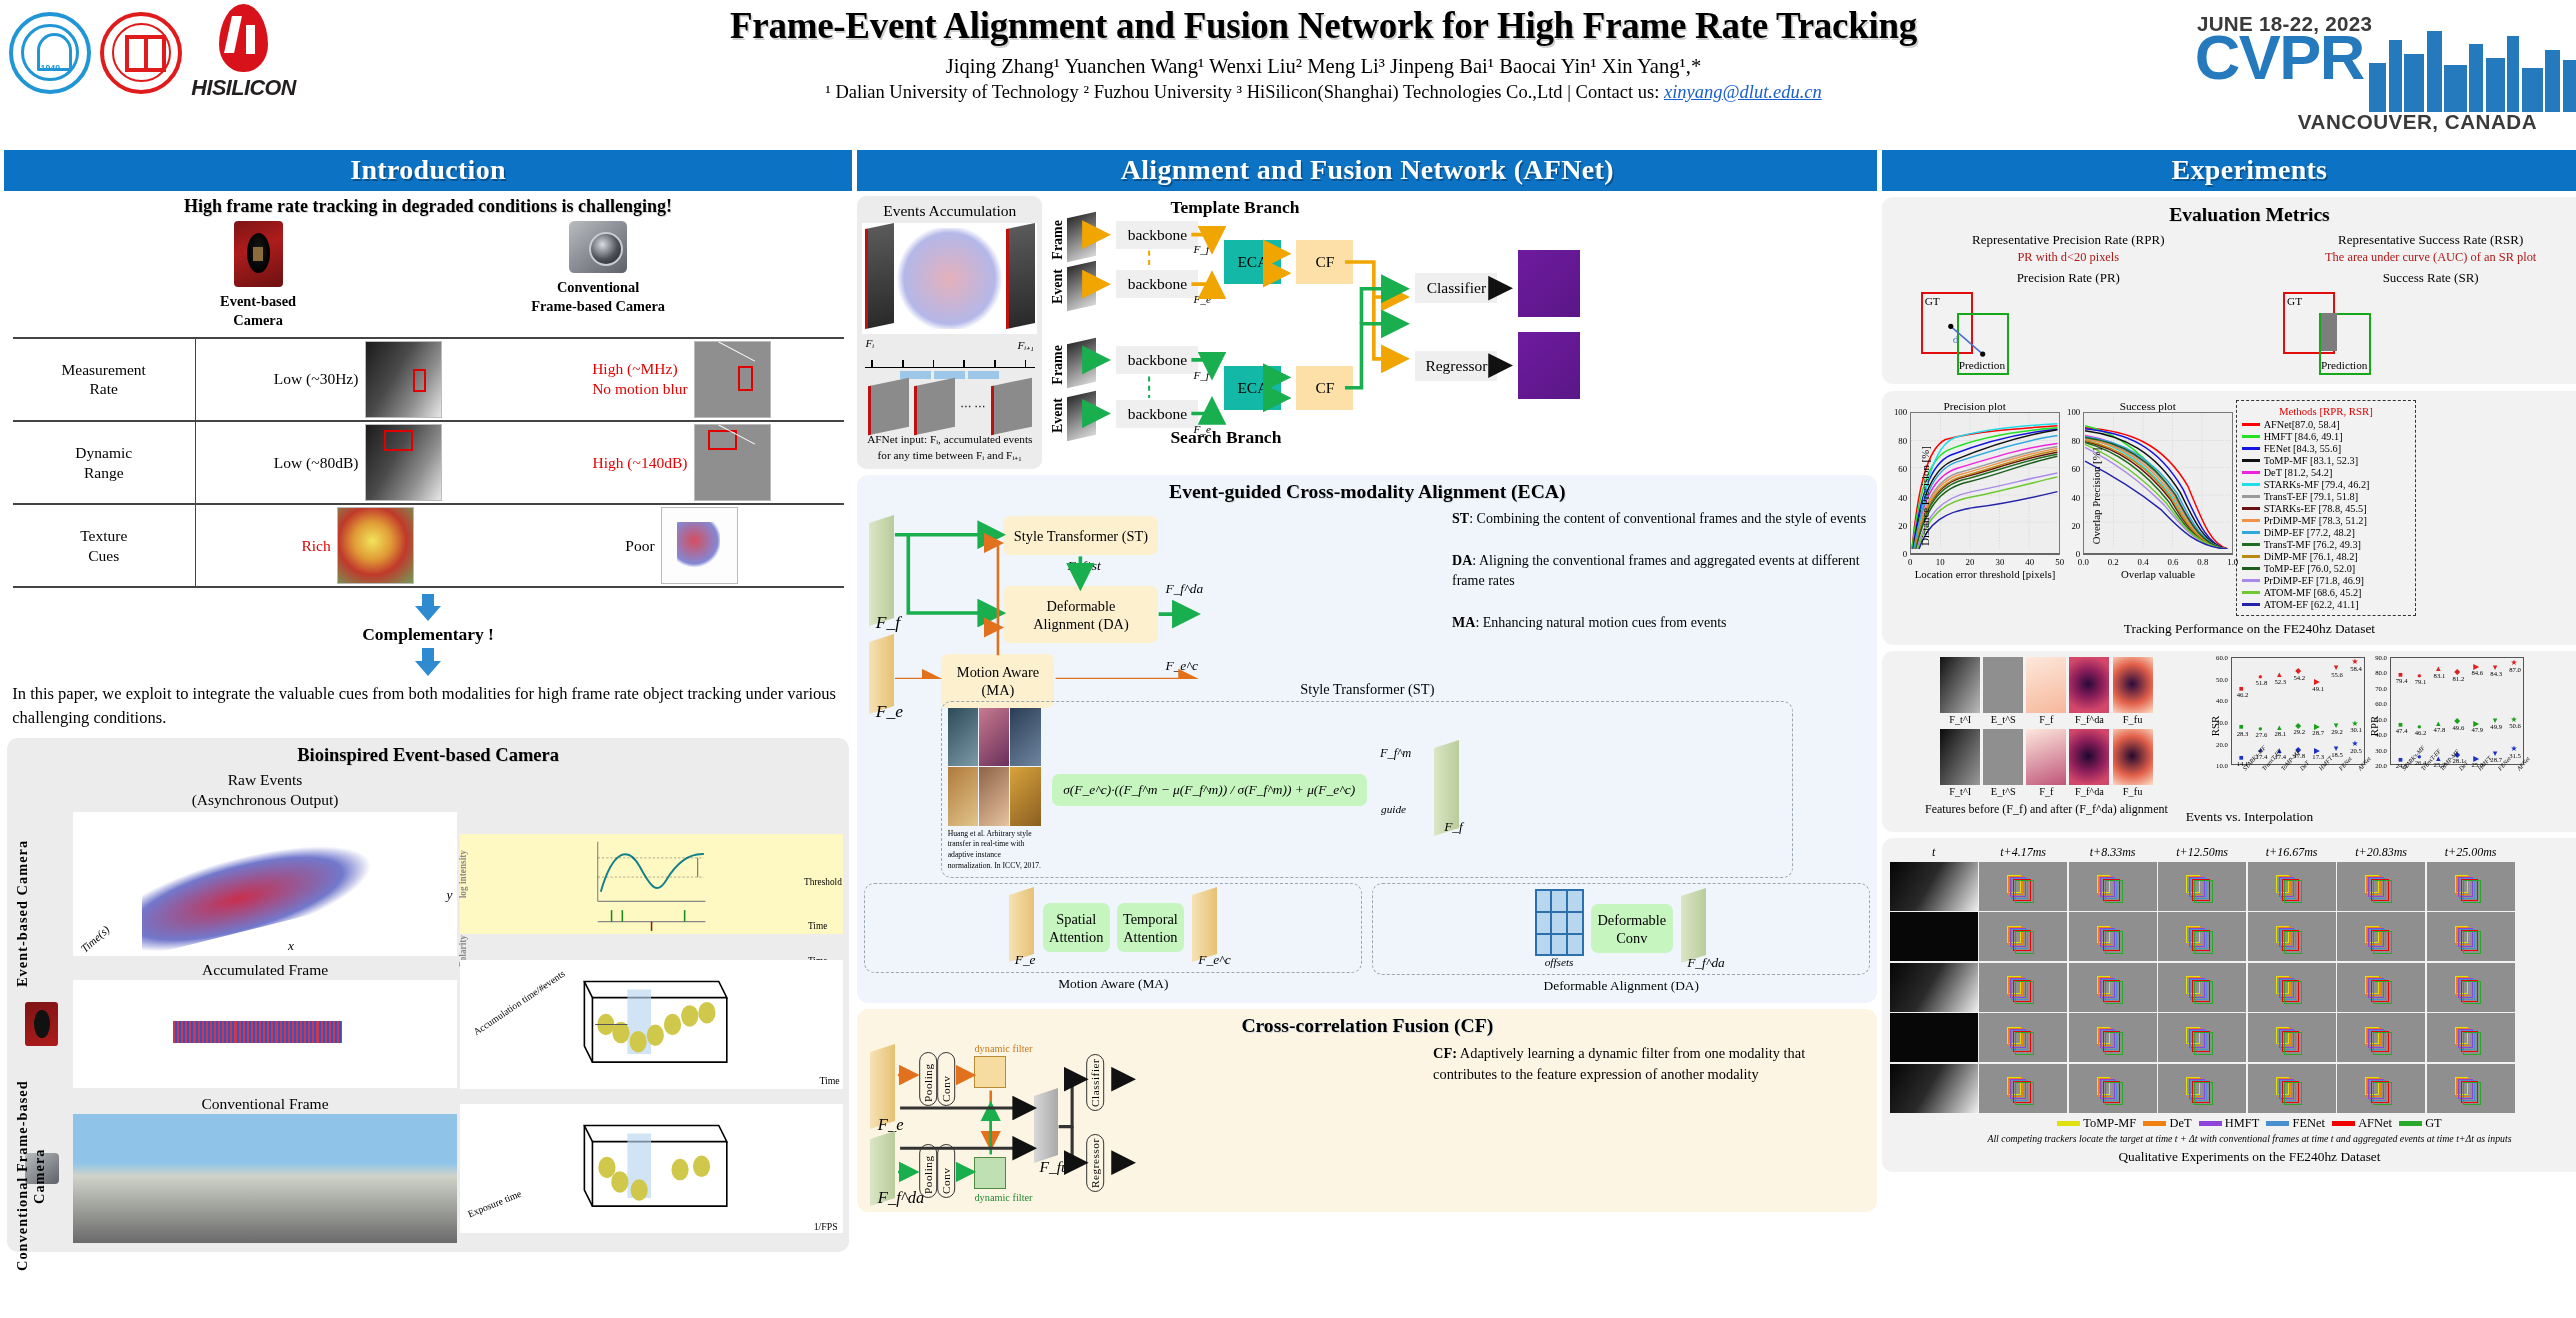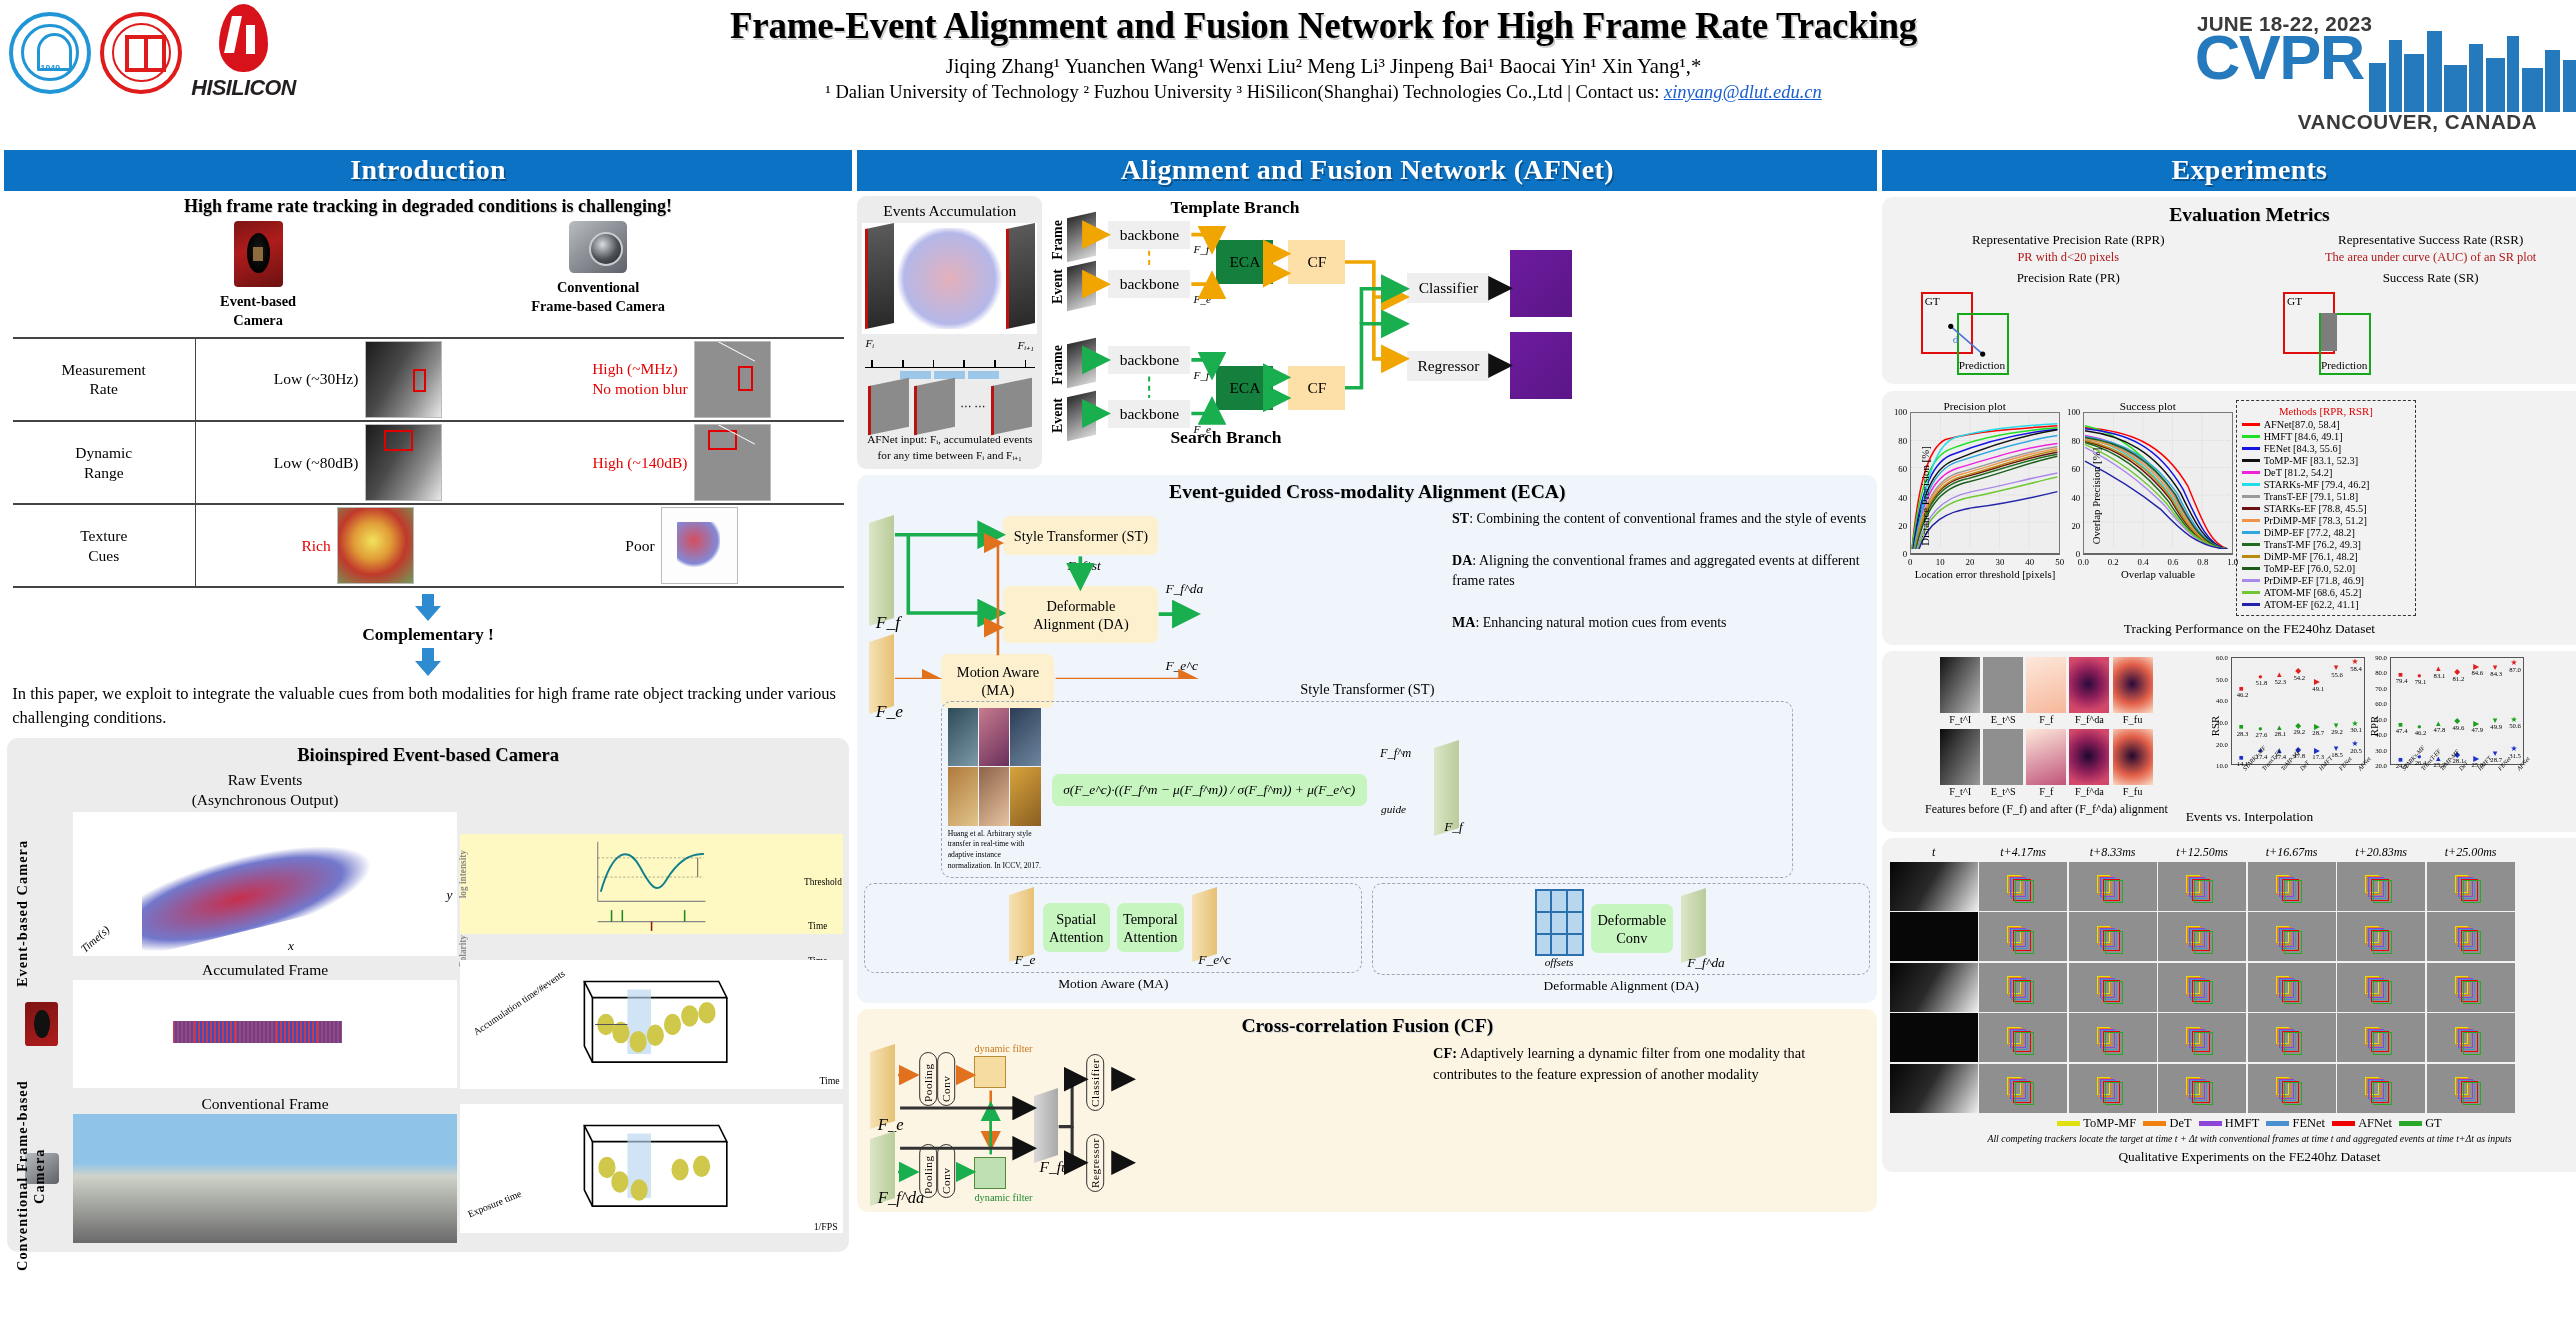--- a/index.html
+++ b/index.html
@@ -130,23 +130,23 @@
   .timeline { height:13.4px; border-bottom:1.5px solid #000; position:relative; margin:3.1px 2.1px; }
   .tick { position:absolute; bottom:0; width:1.5px; height:7.2px; background:#000; }
   .tl-arrows { display:flex; gap:3.1px; justify-content:center; margin-bottom:3.1px; }
   .tl-arrows i { display:block; width:31px; height:7.2px; background:#9cc7e8; }
   .frames3 { display:flex; gap:5.2px; justify-content:center; align-items:center; }
   .frames3 .fr { width:41px;height:49px;background:#8b8b8b;border-left:3.1px solid #b11;transform:skewY(-12deg); }
 
   .net { flex:1; position:relative; background:#fff; }
   .branch-title { text-align:center; font-size:17.5px; font-weight:bold; }
   .blk { position:absolute; text-align:center; font-size:15.5px; display:flex;
-      align-items:center; justify-content:center; }
+      align-items:center; justify-content:center;margin-left:8px; }
   .blk-gray { background:#efefef; }
-  .blk-eca  { background:#15803d; }
+  .blk-eca  { background:#14b8a6; }
   .blk-cf   { background:#fde0a8; }
   .blk-out  { background:linear-gradient(135deg,#6d1b9e,#5b1687); }
   .vlabel { writing-mode:vertical-rl; transform:rotate(180deg); font-size:14px; font-weight:bold; }
   .minipic { width:29px; height:44px; background:linear-gradient(160deg,#2b2b2b,#d8d8d8); transform:skewY(-13deg); }
 
   .eca-card { background:#eff5fb; border-radius:11.3px; margin-top:6.2px; padding:6.2px 7.2px 9.3px; }
   .card-title { text-align:center; font-size:19.6px; font-weight:bold; text-shadow:1px 1px 0 #d5dde6; }
   .eca-grid { display:flex; gap:10.3px; margin-top:6.2px; }
   .eca-left { width:58%; position:relative; height:170px; }
   .eca-right{ width:42%; font-size:14px; line-height:1.45; }

